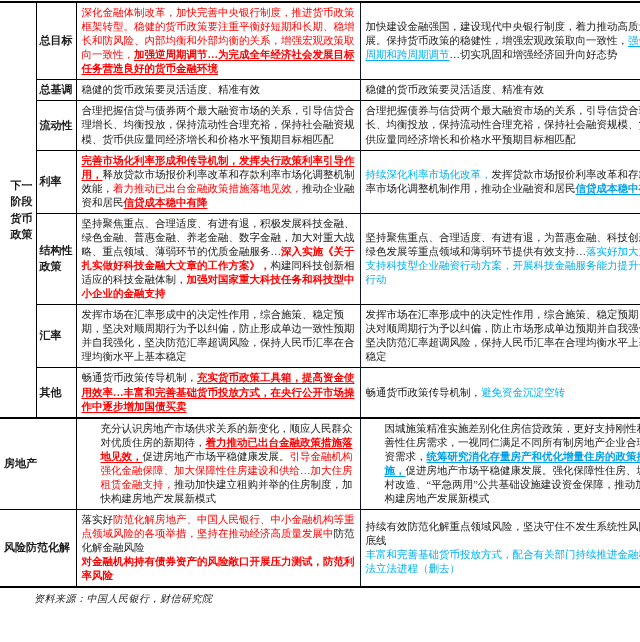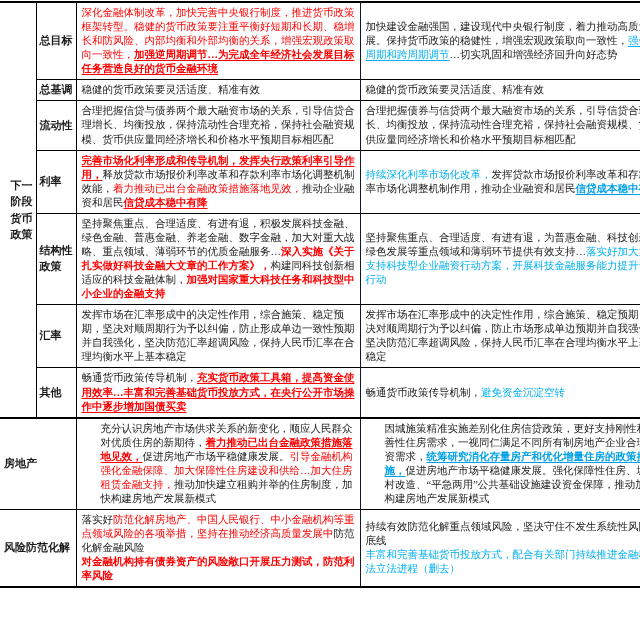--- a/index.html
+++ b/index.html
@@ -92,13 +92,14 @@
           <td class="cl"><span class="k">充分认识房地产市场供求关系的新变化，顺应人民群众对优质住房的新期待，</span><span class="rbu">着力推动已出台金融政策措施落地见效，</span><span class="k">促进房地产市场平稳健康发展。</span><span class="r">引导金融机构强化金融保障、加大保障性住房建设和供给…加大住房租赁金融支持，</span><span class="k">推动加快建立租购并举的住房制度，加快构建房地产发展新模式</span></td>
           <td class="cr"><span class="k">因城施策精准实施差别化住房信贷政策，更好支持刚性和改善性住房需求，一视同仁满足不同所有制房地产企业合理融资需求，</span><span class="blbu">统筹研究消化存量房产和优化增量住房的政策措施，</span><span class="k">促进房地产市场平稳健康发展。强化保障性住房、城中村改造、“平急两用”公共基础设施建设资金保障，推动加快构建房地产发展新模式</span></td>
         </tr>
         <tr>
           <td class="label wide" colspan="2">风险防范化解</td>
           <td class="cl"><span class="k">落实好</span><span class="r">防范化解房地产、中国人民银行、中小金融机构等重点领域风险的各项举措，坚持在推动经济高质量发展中</span><span class="k">防范化解金融风险</span><br><span class="rb">对金融机构持有债券资产的风险敞口开展压力测试，防范利率风险</span></td>
           <td class="cr"><span class="k">持续有效防范化解重点领域风险，坚决守住不发生系统性风险的底线</span><br><span class="bl">丰富和完善基础货币投放方式，配合有关部门持续推进金融稳定法立法进程（删去）</span></td>
         </tr>
       </tbody>
   </table>
+  <div class="footer">资料来源：中国人民银行，财信研究院</div>
 </div>
 
 </body></html>

